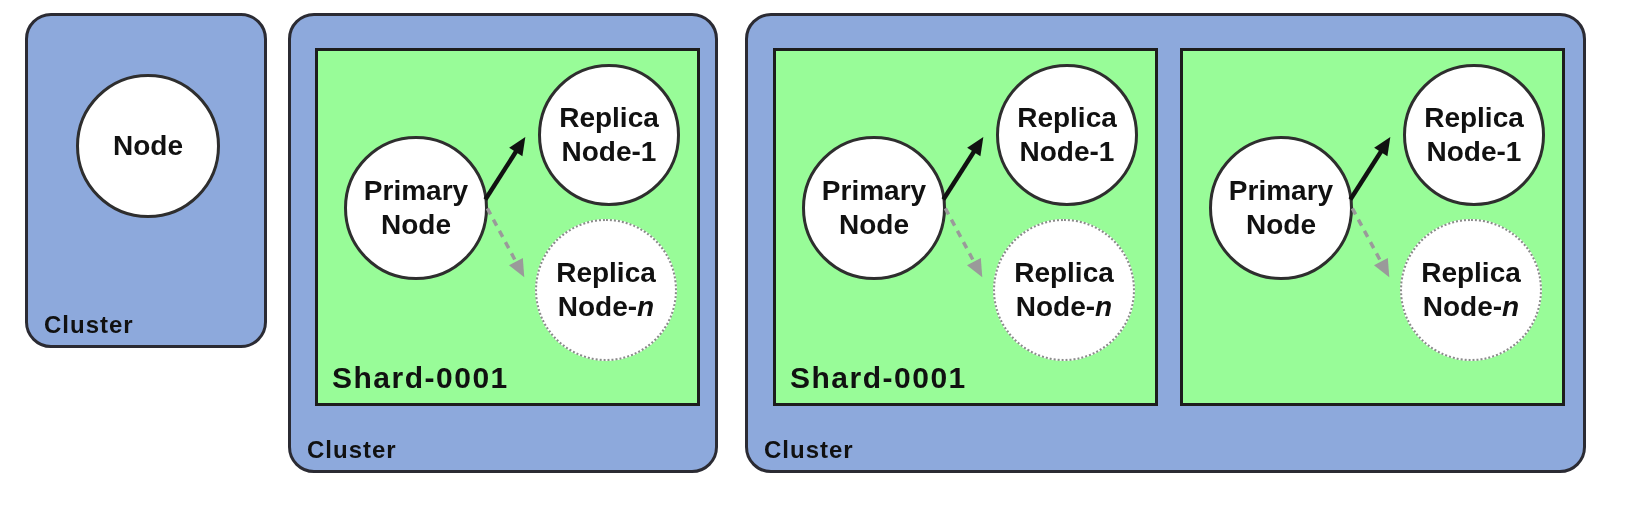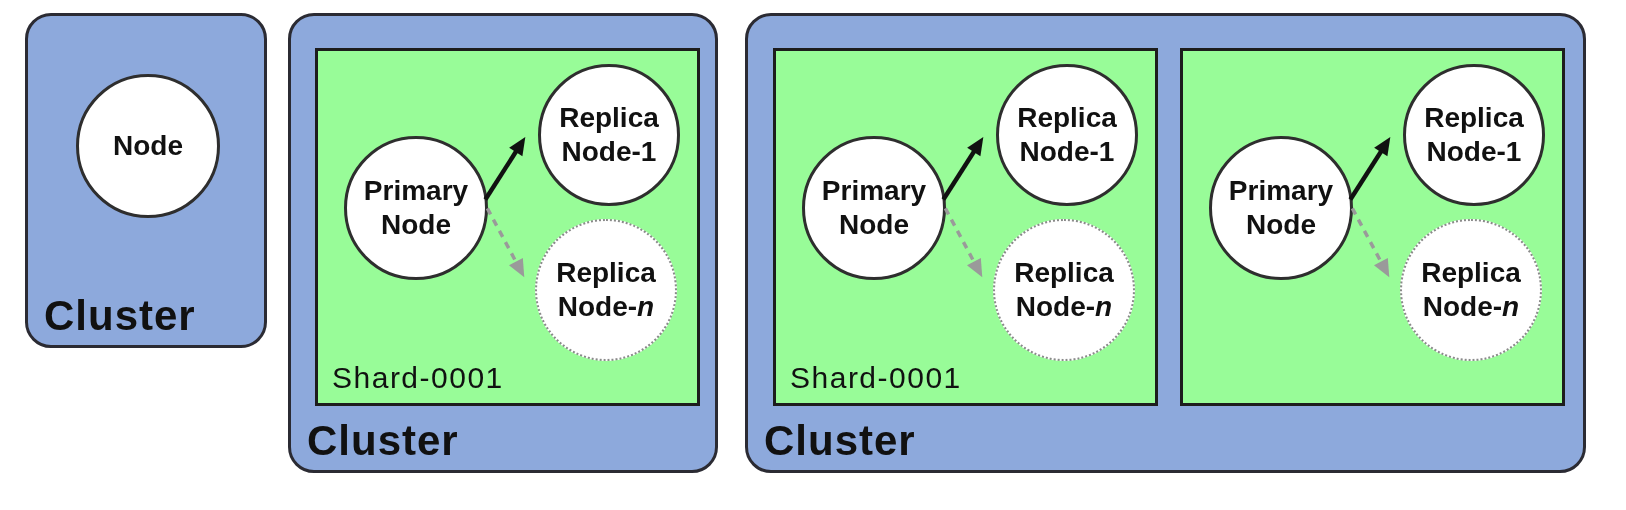--- a/index.html
+++ b/index.html
@@ -16,36 +16,36 @@
   .cluster{
     position:absolute;
     background:var(--cluster-fill,#8da9dc);
     border:3px solid var(--cluster-border,#2b2b33);
     border-radius:26px;
     box-sizing:border-box;
   }
   .cluster-label{
     position:absolute;
     left:16px;bottom:8px;
-    font-size:42px;font-weight:bold;
+    font-size:24px;font-weight:bold;
     letter-spacing:1px;
     color:var(--label-text,#111);
     line-height:1;
     white-space:nowrap;
   }
   .shard{
     position:absolute;
     background:var(--shard-fill,#98fc98);
     border:3px solid var(--shard-border,#1d1d1d);
     box-sizing:border-box;
   }
   .shard-label{
     position:absolute;
     left:14px;bottom:10px;
-    font-size:30px;font-weight:normal;
+    font-size:30px;font-weight:bold;
     letter-spacing:1.5px;
     color:var(--label-text,#111);
     line-height:1;
     white-space:nowrap;
   }
   .circle{
     position:absolute;
     background:var(--node-fill,#fff);
     border:3px solid var(--node-border,#2e2e2e);
     border-radius:50%;

